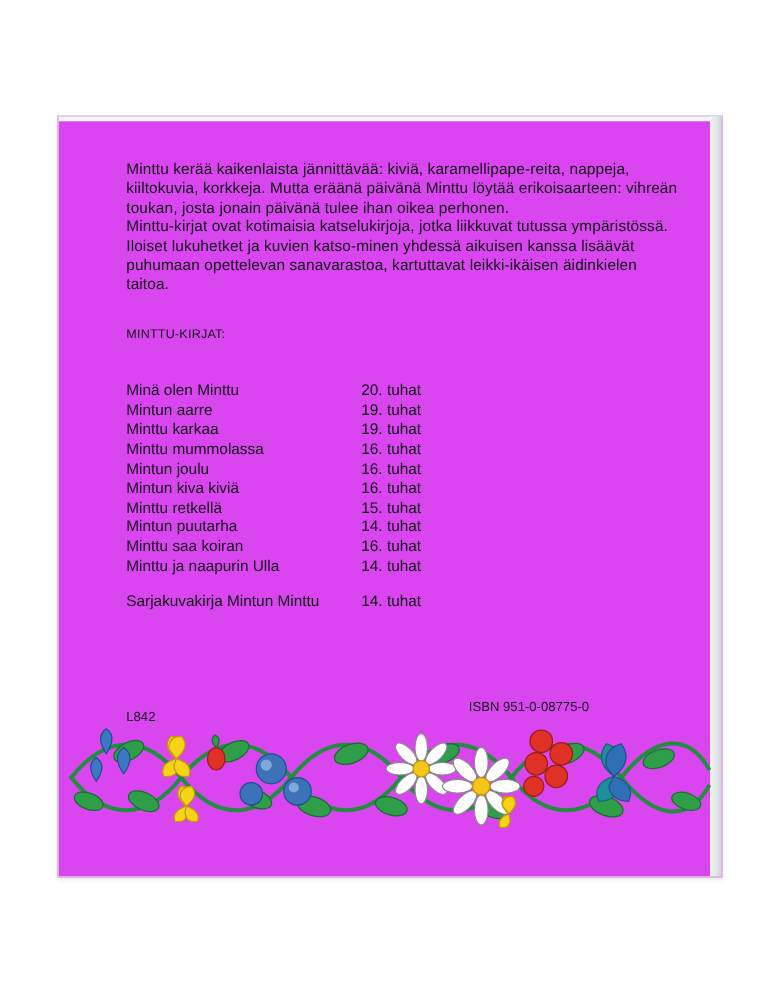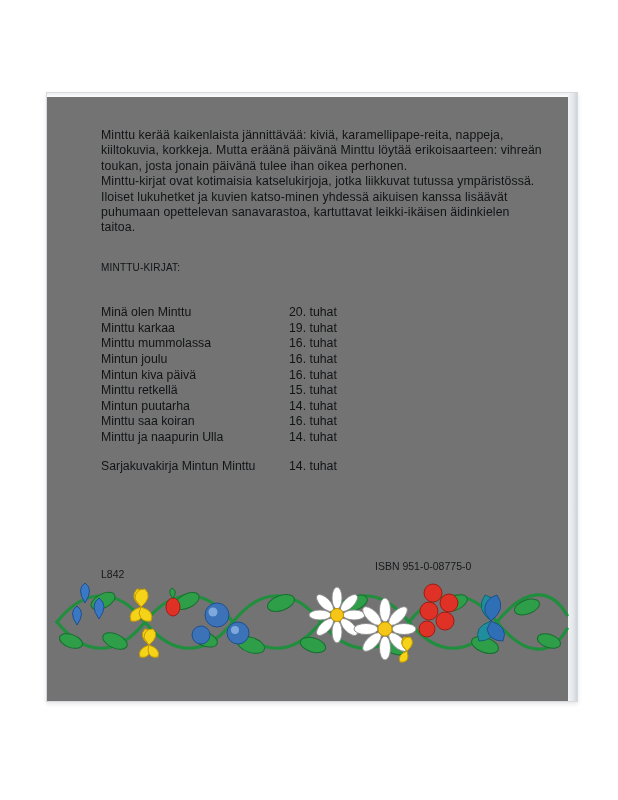--- a/index.html
+++ b/index.html
@@ -19,21 +19,21 @@
     height: 800px;
     background: #ffffff;
   }
   
   .book {
     position: absolute;
     left: 46px;
     top: 92px;
     width: 530px;
     height: 608px;
-    background: #737373;
+    background: #d946ef;
     border: 1px solid #d6dade;
     box-shadow: 0 2px 4px rgba(0,0,0,0.10);
   }
   
   .book-spine {
     position: absolute;
     right: 0;
     top: 0;
     width: 9px;
     height: 100%;
@@ -132,33 +132,37 @@
 
       <div class="list-heading">MINTTU-KIRJAT:</div>
 
       <table class="booklist">
         <tbody>
             <tr>
           <td class="title">Minä olen Minttu</td>
           <td class="printing">20. tuhat</td>
         </tr>
         <tr>
+          <td class="title">Mintun aarre</td>
+          <td class="printing">19. tuhat</td>
+        </tr>
+        <tr>
           <td class="title">Minttu karkaa</td>
           <td class="printing">19. tuhat</td>
         </tr>
         <tr>
           <td class="title">Minttu mummolassa</td>
           <td class="printing">16. tuhat</td>
         </tr>
         <tr>
           <td class="title">Mintun joulu</td>
           <td class="printing">16. tuhat</td>
         </tr>
         <tr>
-          <td class="title">Mintun kiva päivä</td>
+          <td class="title">Mintun kiva kiviä</td>
           <td class="printing">16. tuhat</td>
         </tr>
         <tr>
           <td class="title">Minttu retkellä</td>
           <td class="printing">15. tuhat</td>
         </tr>
         <tr>
           <td class="title">Mintun puutarha</td>
           <td class="printing">14. tuhat</td>
         </tr>

